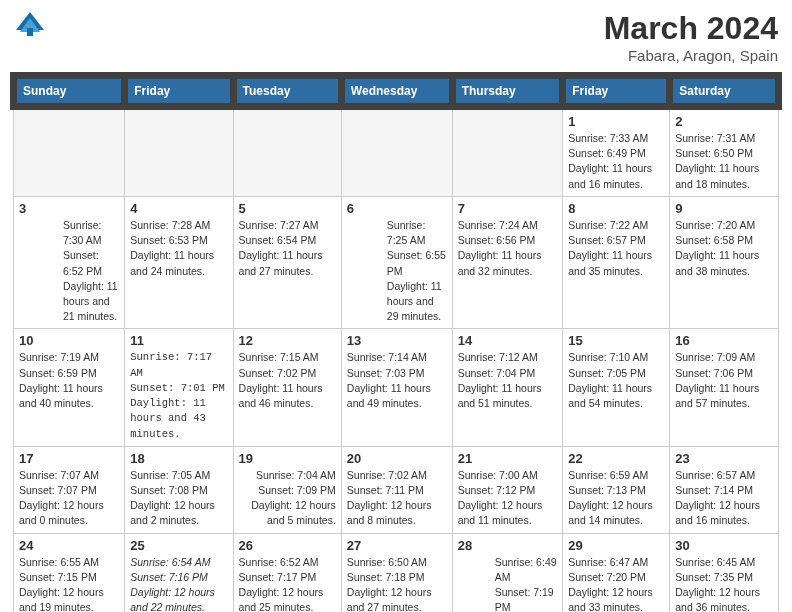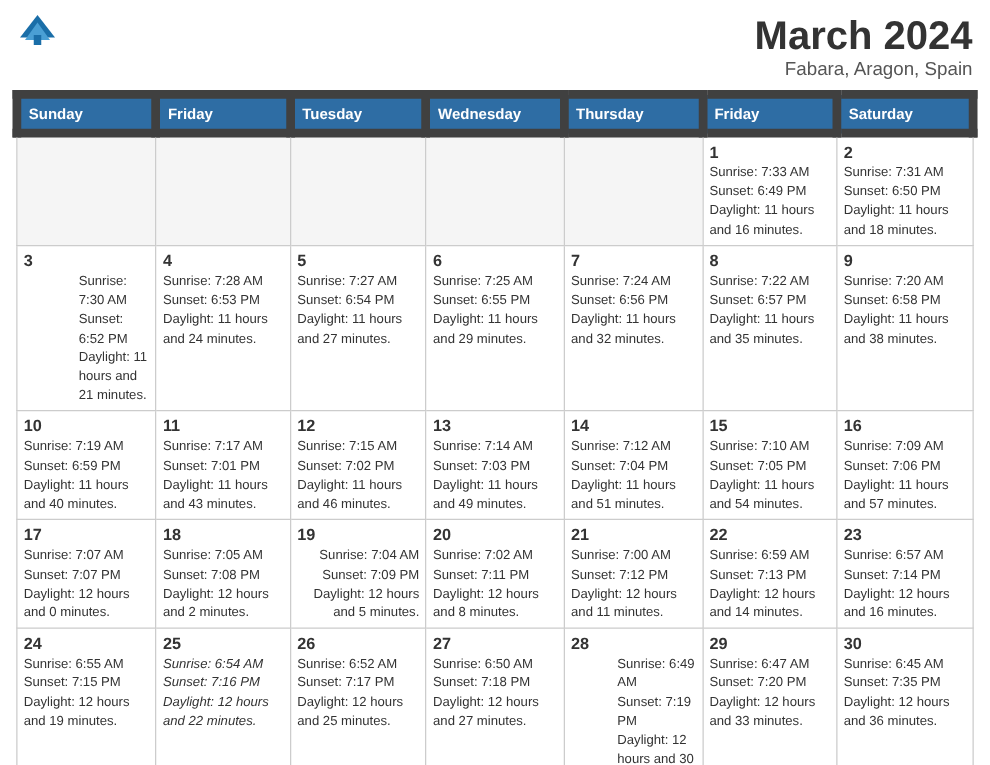--- a/index.html
+++ b/index.html
@@ -154,21 +154,21 @@
 Daylight: 11 hours and 24 minutes.</div>
         </td>
         <td>
           <span class="day-number">5</span>
           <div class="day-info" style="white-space: pre-line;">Sunrise: 7:27 AM
 Sunset: 6:54 PM
 Daylight: 11 hours and 27 minutes.</div>
         </td>
         <td>
           <span class="day-number">6</span>
-          <div class="day-info" style="white-space: pre-line;">Sunrise: 7:25 AM
+          <div class="day-info" style="white-space: pre-line; margin-left: 40px;">Sunrise: 7:25 AM
 Sunset: 6:55 PM
 Daylight: 11 hours and 29 minutes.</div>
         </td>
         <td>
           <span class="day-number">7</span>
           <div class="day-info" style="white-space: pre-line;">Sunrise: 7:24 AM
 Sunset: 6:56 PM
 Daylight: 11 hours and 32 minutes.</div>
         </td>
         <td>
@@ -186,21 +186,21 @@
       </tr>
       <tr class="week-row">
         <td>
           <span class="day-number">10</span>
           <div class="day-info" style="white-space: pre-line;">Sunrise: 7:19 AM
 Sunset: 6:59 PM
 Daylight: 11 hours and 40 minutes.</div>
         </td>
         <td>
           <span class="day-number">11</span>
-          <div class="day-info" style="white-space: pre-line;">Sunrise: 7:17 AM
+          <div class="day-info" style="white-space: pre-line; font-family: Liberation Mono, monospace;">Sunrise: 7:17 AM
 Sunset: 7:01 PM
 Daylight: 11 hours and 43 minutes.</div>
         </td>
         <td>
           <span class="day-number">12</span>
           <div class="day-info" style="white-space: pre-line;">Sunrise: 7:15 AM
 Sunset: 7:02 PM
 Daylight: 11 hours and 46 minutes.</div>
         </td>
         <td>

